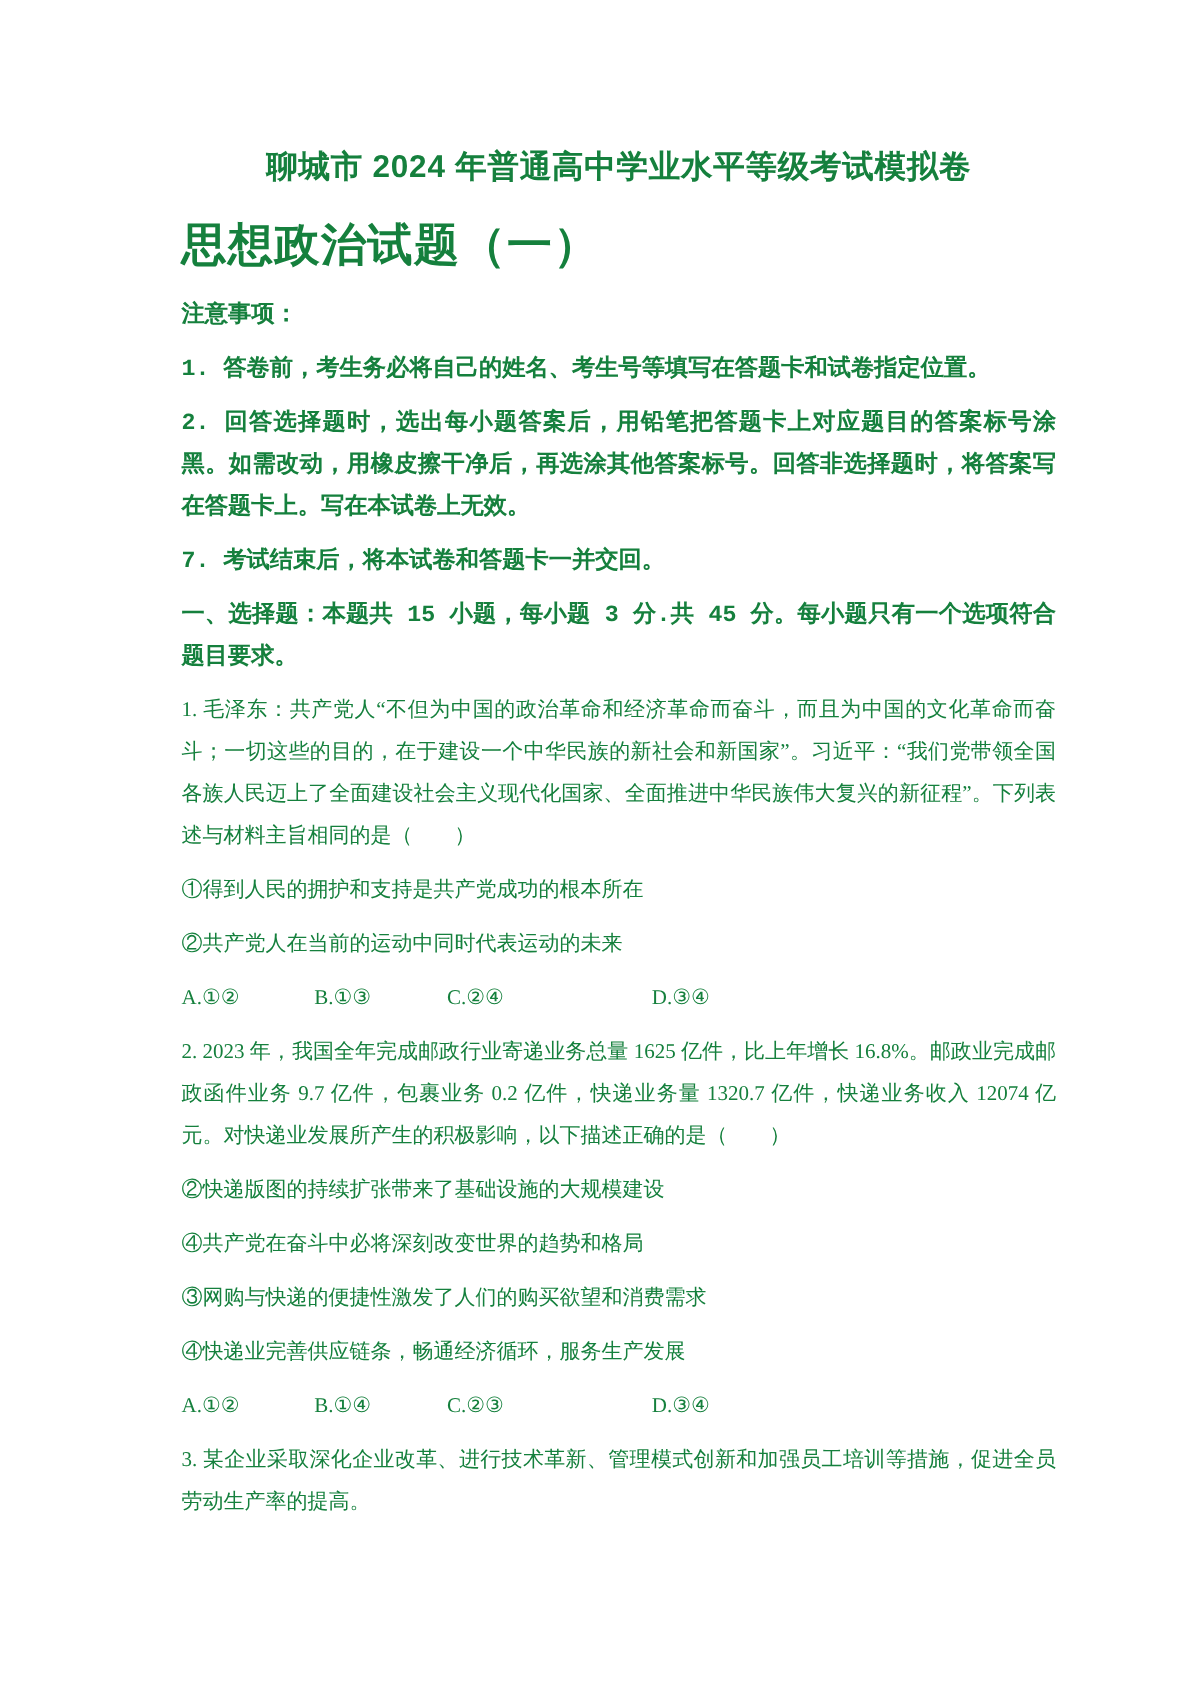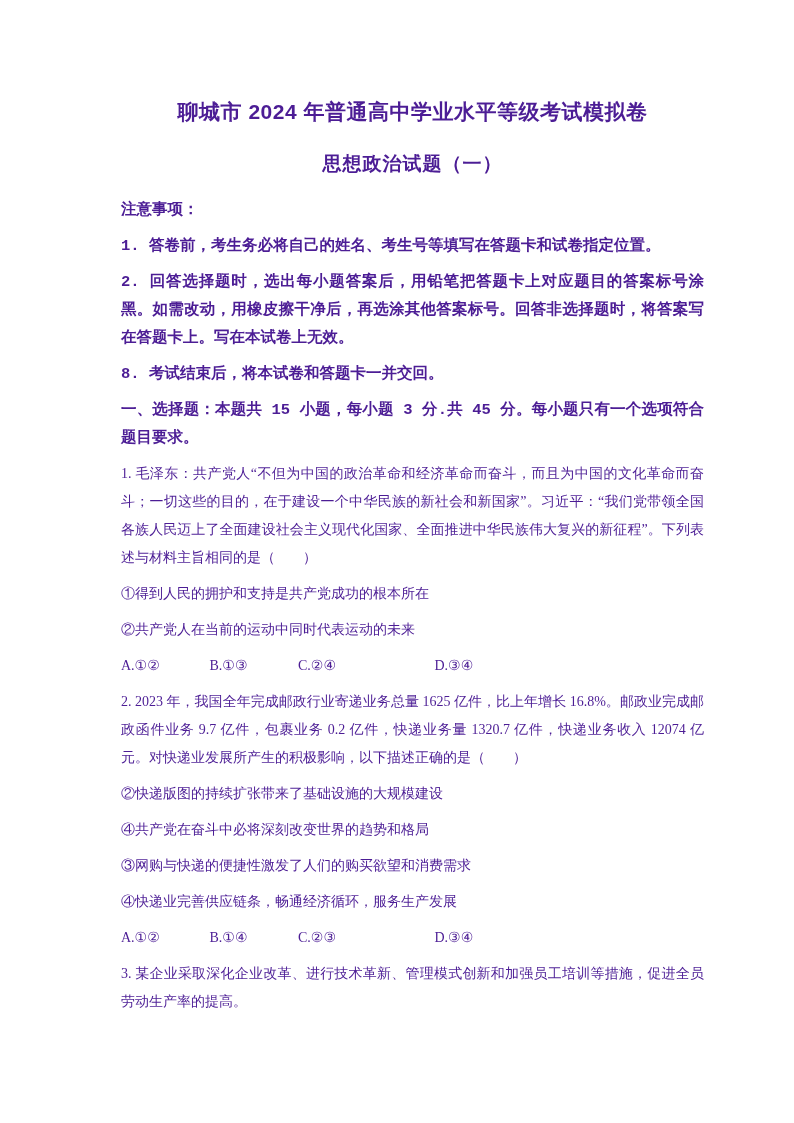--- a/index.html
+++ b/index.html
@@ -6,41 +6,41 @@
     margin: 0;
     padding: 0;
     background: #ffffff;
   }
   .page {
     position: relative;
     width: 678px;
     height: 1123px;
     margin: 0 auto;
     background: #ffffff;
-    color: #4c1d95;
+    color: #15803d;
     box-sizing: border-box;
     padding: 98px 32px 40px 63px;
     overflow: hidden;
     font-family: "Liberation Serif", serif;
   }
   .doc-title {
     font-family: "Liberation Sans", sans-serif;
     font-weight: 700;
     font-size: 21px;
     line-height: 28px;
     text-align: center;
     margin: 0 0 24px 0;
     letter-spacing: 0.5px;
   }
   .doc-subtitle {
     font-family: "Liberation Sans", sans-serif;
     font-weight: 700;
-    font-size: 19px;
+    font-size: 30px;
     line-height: 28px;
-    text-align: center;
+    text-align: left;
     margin: 0 0 18px 0;
     letter-spacing: 1px;
   }
   p {
     margin: 0 0 8px 0;
   }
   .notice-heading,
   .notice-item,
   .section-heading {
     font-family: Liberation Mono, monospace;
@@ -74,21 +74,21 @@
 <body>
 
 <div class="page">
 
   <h1 class="doc-title">聊城市 2024 年普通高中学业水平等级考试模拟卷</h1>
   <h2 class="doc-subtitle">思想政治试题（一）</h2>
 
   <p class="notice-heading">注意事项：</p>
   <p class="notice-item">1. 答卷前，考生务必将自己的姓名、考生号等填写在答题卡和试卷指定位置。</p>
   <p class="notice-item">2. 回答选择题时，选出每小题答案后，用铅笔把答题卡上对应题目的答案标号涂黑。如需改动，用橡皮擦干净后，再选涂其他答案标号。回答非选择题时，将答案写在答题卡上。写在本试卷上无效。</p>
-  <p class="notice-item">8. 考试结束后，将本试卷和答题卡一并交回。</p>
+  <p class="notice-item">7. 考试结束后，将本试卷和答题卡一并交回。</p>
 
   <p class="section-heading">一、选择题：本题共 15 小题，每小题 3 分.共 45 分。每小题只有一个选项符合题目要求。</p>
 
   <div>
     <p class="stem">1. 毛泽东：共产党人“不但为中国的政治革命和经济革命而奋斗，而且为中国的文化革命而奋斗；一切这些的目的，在于建设一个中华民族的新社会和新国家”。习近平：“我们党带领全国各族人民迈上了全面建设社会主义现代化国家、全面推进中华民族伟大复兴的新征程”。下列表述与材料主旨相同的是（　　）</p>
     <p class="option-line">①得到人民的拥护和支持是共产党成功的根本所在</p>
     <p class="option-line">②共产党人在当前的运动中同时代表运动的未来</p>
     <p class="choice-line">
       <span class="choice">A.①②</span>
       <span class="choice">B.①③</span>

